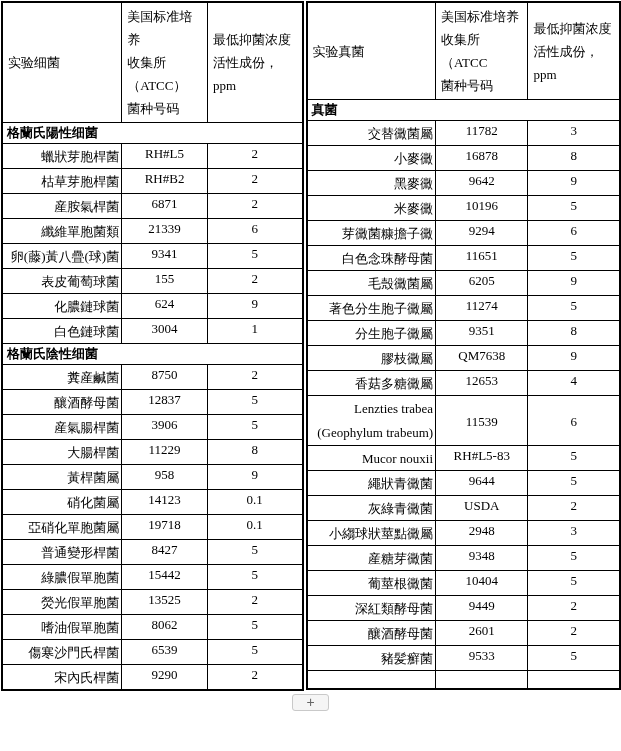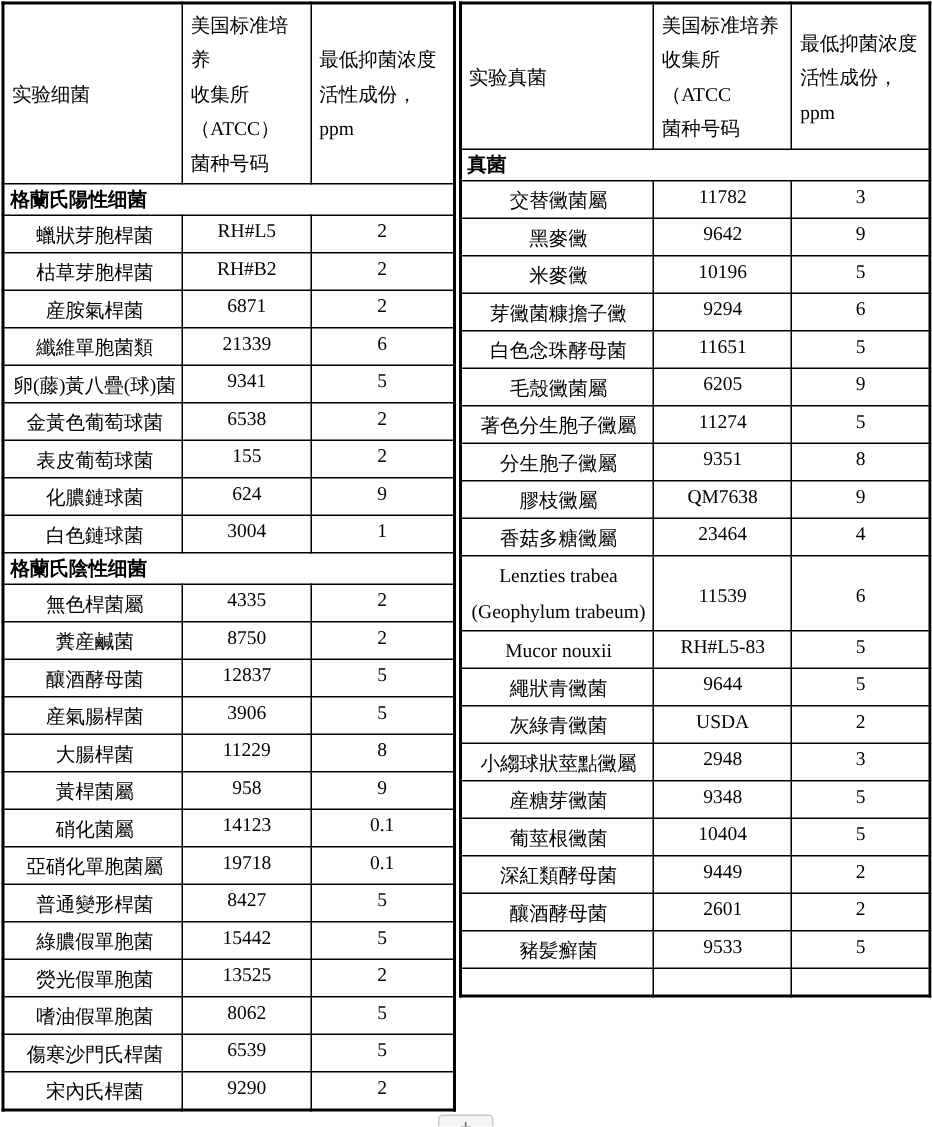--- a/index.html
+++ b/index.html
@@ -43,21 +43,21 @@
     vertical-align: middle;
     white-space: nowrap;
     font-family: Liberation Serif, serif;
   }
   tr.data-row { height: 25px; }
   tr.data-row td { vertical-align: top; }
   tr.tall-row { height: 50px; }
   tr.tall-row td { vertical-align: middle; margin-top: 20px; }
   tr.empty-row { height: 18px; }
   td.name-cell {
-    text-align: center;
+    text-align: right;
     padding: 2px 2px 0 4px;
     white-space: pre-line;
     line-height: 21px;
   }
   tr.tall-row td.name-cell { line-height: 24px; padding-top: 0; }
   td.num-cell {
     text-align: center;
     padding: 2px 1px 0 1px;
   }
   .footer { text-align: center; margin-top: 2px; }
@@ -120,46 +120,36 @@
           <td class="name-cell">纖維單胞菌類</td>
           <td class="num-cell">21339</td>
           <td class="num-cell">6</td>
         </tr>
         <tr class="data-row">
           <td class="name-cell">卵(藤)黃八疊(球)菌</td>
           <td class="num-cell">9341</td>
           <td class="num-cell">5</td>
         </tr>
         <tr class="data-row">
-          <td class="name-cell">金黃色葡萄球菌</td>
-          <td class="num-cell">6538</td>
-          <td class="num-cell">2</td>
-        </tr>
-        <tr class="data-row">
           <td class="name-cell">表皮葡萄球菌</td>
           <td class="num-cell">155</td>
           <td class="num-cell">2</td>
         </tr>
         <tr class="data-row">
           <td class="name-cell">化膿鏈球菌</td>
           <td class="num-cell">624</td>
           <td class="num-cell">9</td>
         </tr>
         <tr class="data-row">
           <td class="name-cell">白色鏈球菌</td>
           <td class="num-cell">3004</td>
           <td class="num-cell">1</td>
         </tr>
         <tr class="section-row">
           <td colspan="3">格蘭氏陰性细菌</td>
-        </tr>
-        <tr class="data-row">
-          <td class="name-cell">無色桿菌屬</td>
-          <td class="num-cell">4335</td>
-          <td class="num-cell">2</td>
         </tr>
         <tr class="data-row">
           <td class="name-cell">糞産鹹菌</td>
           <td class="num-cell">8750</td>
           <td class="num-cell">2</td>
         </tr>
         <tr class="data-row">
           <td class="name-cell">釀酒酵母菌</td>
           <td class="num-cell">12837</td>
           <td class="num-cell">5</td>
@@ -241,20 +231,25 @@
     <tbody>
         <tr class="section-row">
           <td colspan="3">真菌</td>
         </tr>
         <tr class="data-row">
           <td class="name-cell">交替黴菌屬</td>
           <td class="num-cell">11782</td>
           <td class="num-cell">3</td>
         </tr>
         <tr class="data-row">
+          <td class="name-cell">小麥黴</td>
+          <td class="num-cell">16878</td>
+          <td class="num-cell">8</td>
+        </tr>
+        <tr class="data-row">
           <td class="name-cell">黑麥黴</td>
           <td class="num-cell">9642</td>
           <td class="num-cell">9</td>
         </tr>
         <tr class="data-row">
           <td class="name-cell">米麥黴</td>
           <td class="num-cell">10196</td>
           <td class="num-cell">5</td>
         </tr>
         <tr class="data-row">
@@ -282,21 +277,21 @@
           <td class="num-cell">9351</td>
           <td class="num-cell">8</td>
         </tr>
         <tr class="data-row">
           <td class="name-cell">膠枝黴屬</td>
           <td class="num-cell">QM7638</td>
           <td class="num-cell">9</td>
         </tr>
         <tr class="data-row">
           <td class="name-cell">香菇多糖黴屬</td>
-          <td class="num-cell">23464</td>
+          <td class="num-cell">12653</td>
           <td class="num-cell">4</td>
         </tr>
         <tr class="data-row tall-row">
           <td class="name-cell">Lenzties trabea
 (Geophylum trabeum)</td>
           <td class="num-cell">11539</td>
           <td class="num-cell">6</td>
         </tr>
         <tr class="data-row">
           <td class="name-cell">Mucor nouxii</td>

